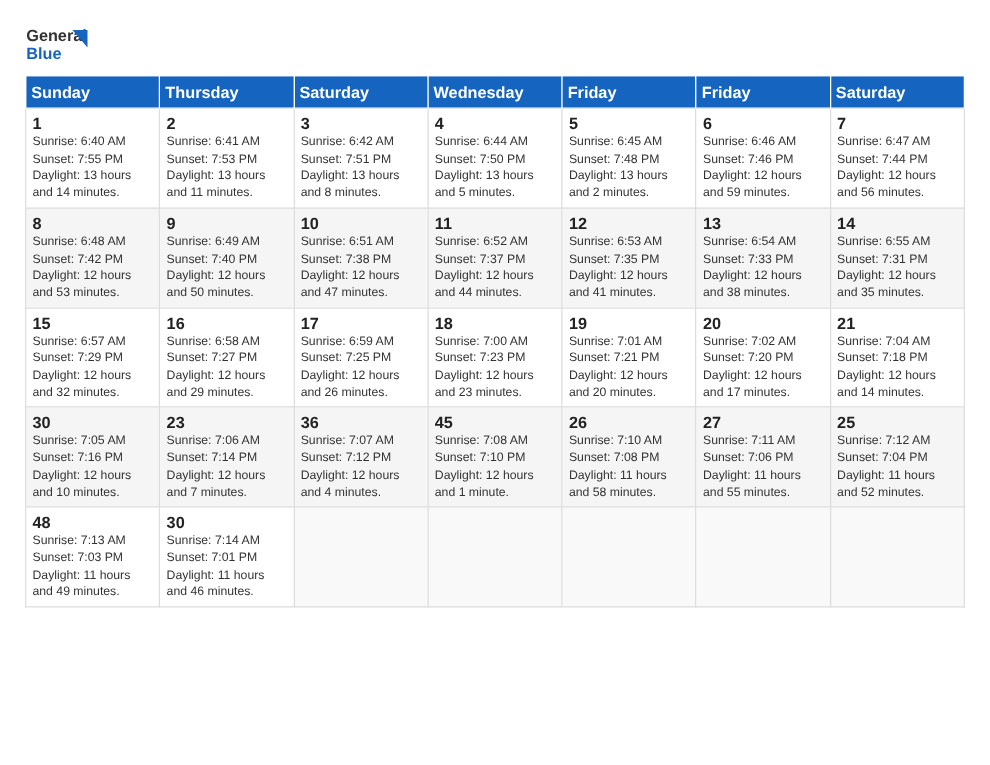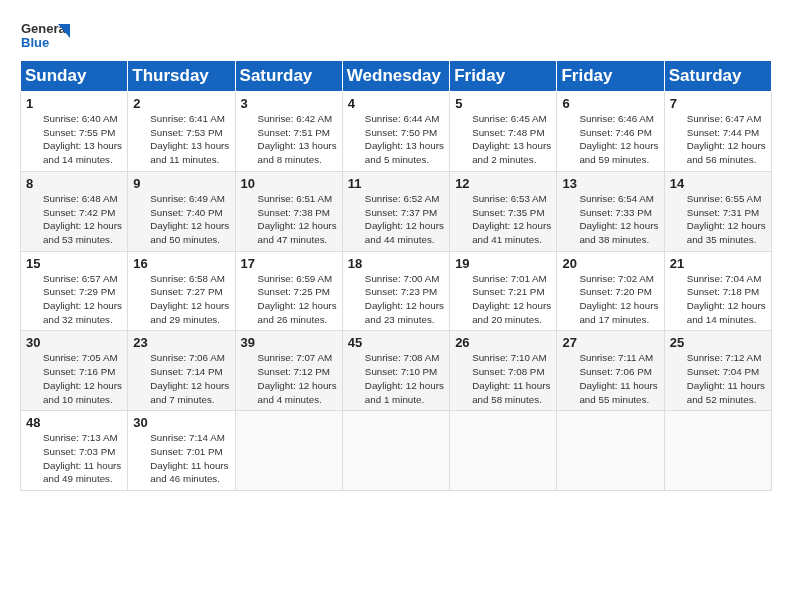--- a/index.html
+++ b/index.html
@@ -43,21 +43,21 @@
       width: 100%;
       border-collapse: collapse;
       margin-top: 6px;
       font-size: 10.5px;
     }
     .calendar th {
       background: #1565c0;
       color: #fff;
       padding: 5px 4px;
       text-align: left;
-      font-size: 17px;
+      font-size: 13px;
       font-weight: bold;
       border: 1px solid #fff;
     }
     .calendar td {
       vertical-align: top;
       padding: 4px 5px;
       border: 1px solid #ddd;
       width: 14.28%;
       height: 76px;
       background: #fff;
@@ -69,21 +69,20 @@
       font-size: 13px;
       font-weight: bold;
       color: #222;
       display: block;
       margin-bottom: 1px;
     }
     .day-info {
       font-size: 9.8px;
       color: #333;
       line-height: 1.4;
-      margin-left: 17px;
     }
     .empty-cell {
       background: #f9f9f9 !important;
     }
     
     .logo-svg {
       width: 52px;
       height: 38px;
     }
   </style>
@@ -213,21 +212,21 @@
         <tr>
           <td>
             <span class="day-num">30</span>
             <div class="day-info">Sunrise: 7:05 AM<br>Sunset: 7:16 PM<br>Daylight: 12 hours and 10 minutes.</div>
           </td>
           <td>
             <span class="day-num">23</span>
             <div class="day-info">Sunrise: 7:06 AM<br>Sunset: 7:14 PM<br>Daylight: 12 hours and 7 minutes.</div>
           </td>
           <td>
-            <span class="day-num">39</span>
+            <span class="day-num">36</span>
             <div class="day-info">Sunrise: 7:07 AM<br>Sunset: 7:12 PM<br>Daylight: 12 hours and 4 minutes.</div>
           </td>
           <td>
             <span class="day-num">45</span>
             <div class="day-info">Sunrise: 7:08 AM<br>Sunset: 7:10 PM<br>Daylight: 12 hours and 1 minute.</div>
           </td>
           <td>
             <span class="day-num">26</span>
             <div class="day-info">Sunrise: 7:10 AM<br>Sunset: 7:08 PM<br>Daylight: 11 hours and 58 minutes.</div>
           </td>

